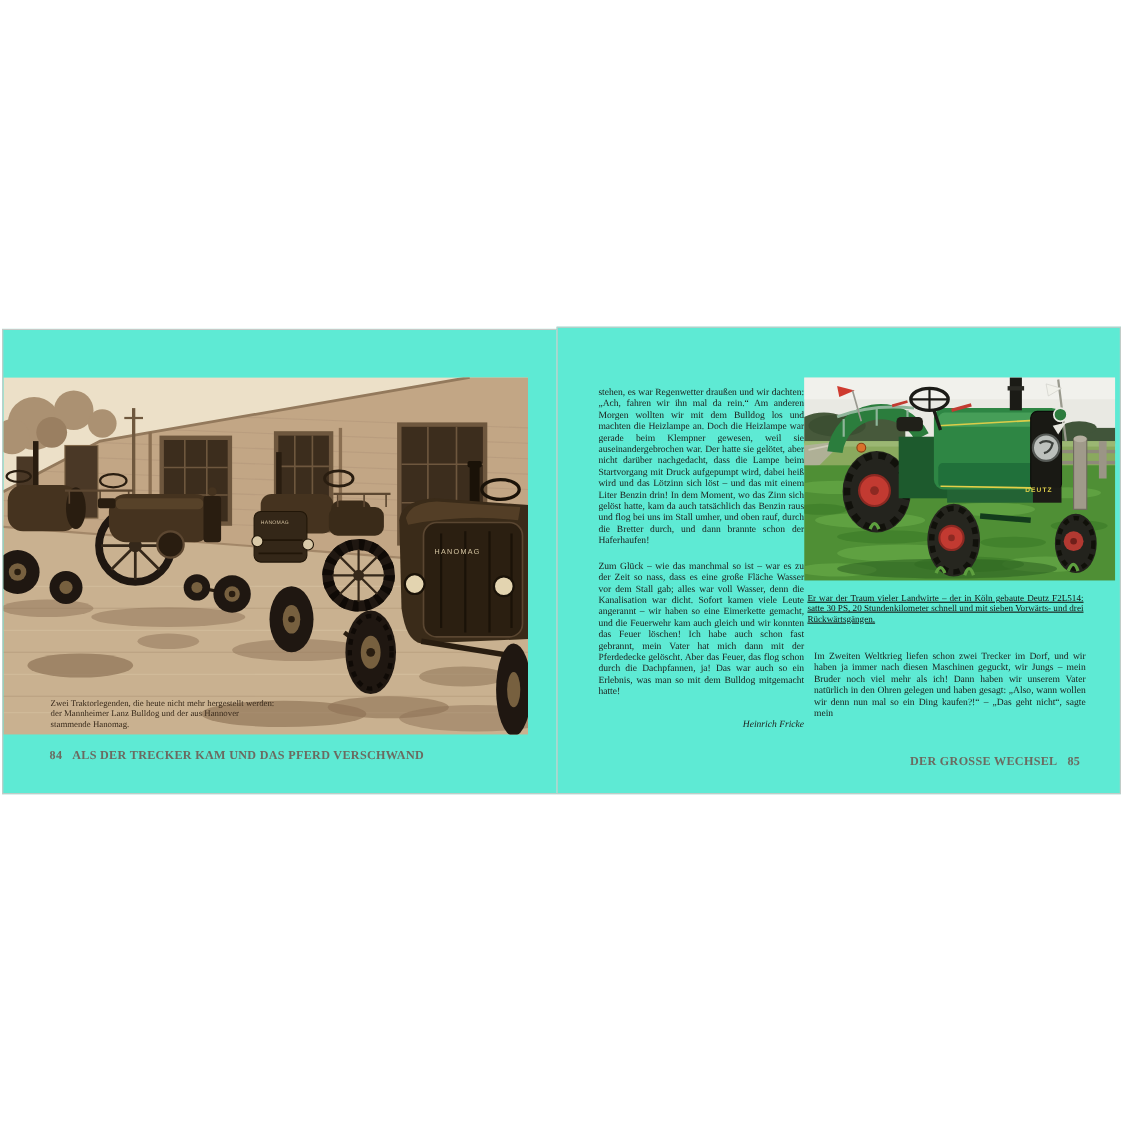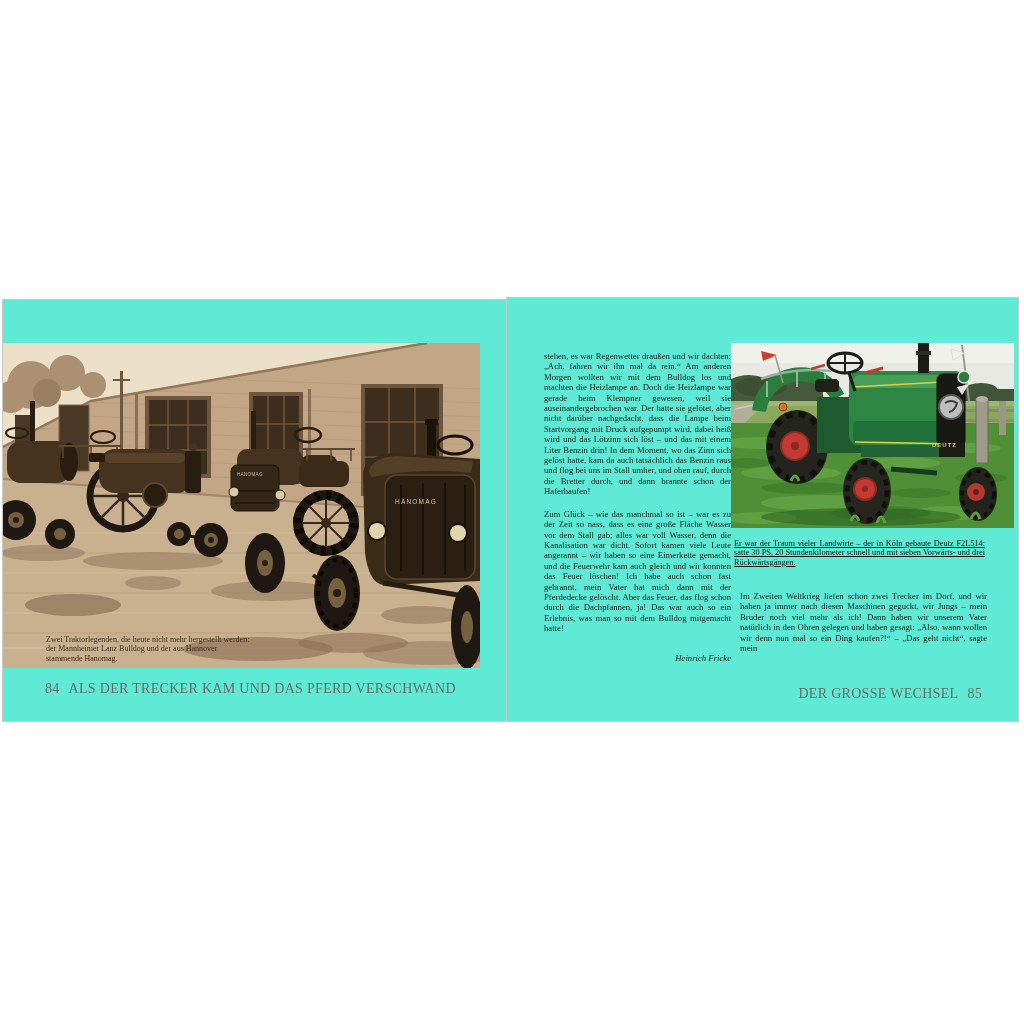--- a/index.html
+++ b/index.html
@@ -42,21 +42,21 @@
     font-size:8px; line-height:9.4px; color:#3a2b1c;
   }
   .caption-right {
     position:absolute; left:227px; top:241px; width:251px;
     font-size:8.3px; line-height:9.3px; color:#131310; text-align:justify;text-decoration:underline;
   }
   .para-cont {
     position:absolute; left:211px; top:293px; width:247px;margin-left:22px;
   }
   .footer {
-    position:absolute; font-size:14px; font-weight:normal;
+    position:absolute; font-size:11px; font-weight:bold;
     letter-spacing:0.3px; color:#6b6a60; white-space:nowrap;
   }
   .footer-left { left:42px; top:381px; }
   .footer-right { right:36px; top:388px; }
   .footer .pnum-left { margin-right:9px; }
   .footer .pnum-right { margin-left:9px; }
 </style>
 </head>
 <body>
 

